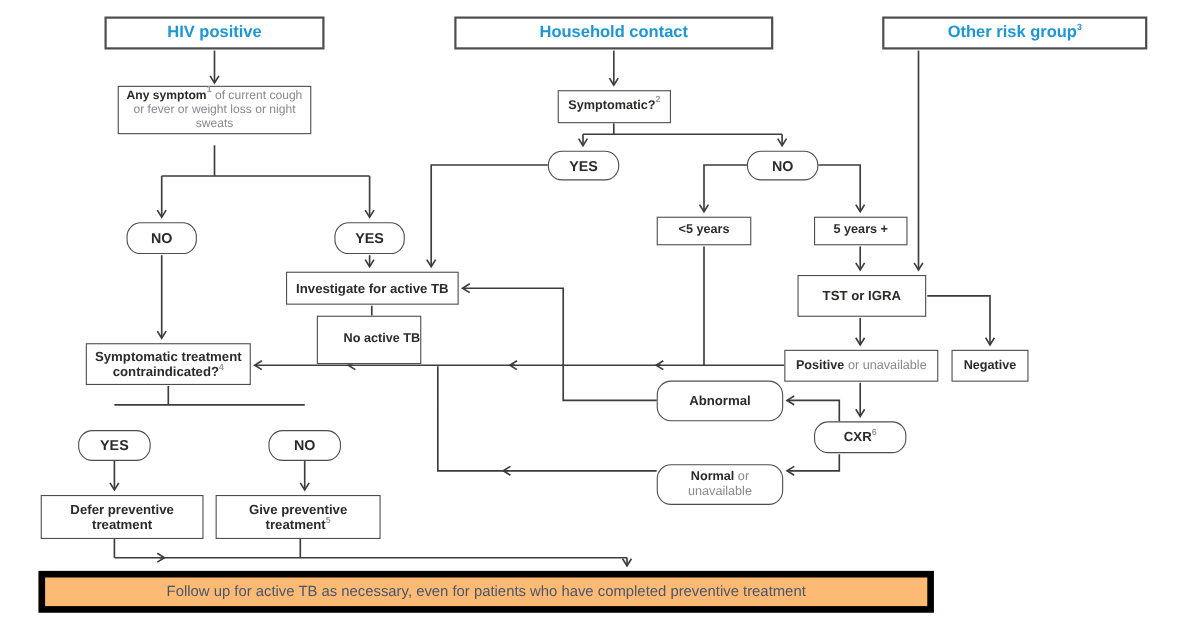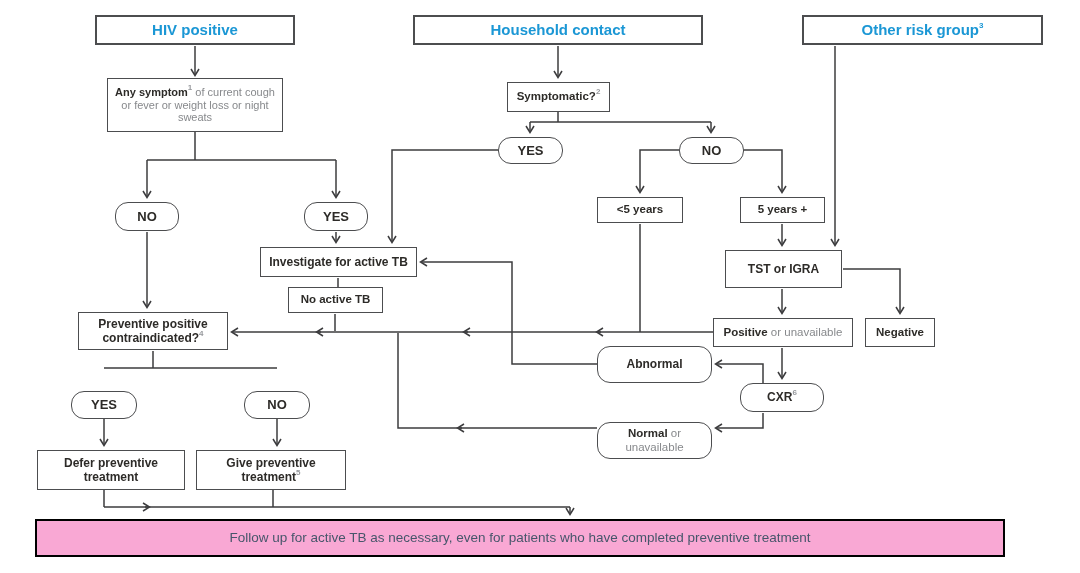--- a/index.html
+++ b/index.html
@@ -19,45 +19,45 @@
   .hdr{font-size:15px; color:#1b97d5; border-width:2px;}
   .hdr sup{color:#1b97d5;}
   .small{font-size:13px;}
   sup{font-size:8px; font-weight:700; color:#97999d; position:relative; top:-1px; vertical-align:super; line-height:0;}
   .gray{color:#87898c; font-weight:400;}
   .wrap{padding:2px 5px;}
   
   #hiv-header{left:95px; top:15px; width:200px; height:30px;}
   #household-header{left:413px; top:15px; width:290px; height:30px;}
   #other-header{left:802px; top:15px; width:241px; height:30px;}
-  #any-symptom{left:107px; top:78px; width:176px; height:54px; font-size:11px;}
+  #any-symptom{left:107px; top:78px; width:176px; height:44px; font-size:11px;}
   #symptomatic{left:507px; top:82px; width:103px; height:30px; font-size:11.5px;}
   #hiv-no{left:115px; top:202px; width:64px; height:29px;}
   #hiv-yes{left:304px; top:202px; width:64px; height:29px;}
   #sym-yes{left:498px; top:137px; width:65px; height:27px;}
   #sym-no{left:679px; top:137px; width:65px; height:27px;}
   #under5{left:597px; top:197px; width:86px; height:26px; font-size:11.5px;}
   #over5{left:740px; top:197px; width:85px; height:26px; font-size:11.5px;}
   #tst{left:725px; top:250px; width:117px; height:38px;}
   #investigate{left:260px; top:247px; width:157px; height:30px;}
-  #no-active-tb{left:288px; top:287px; width:95px; height:26px; font-size:11.5px;}
+  #no-active-tb{left:288px; top:287px; width:95px; height:44px; font-size:11.5px;justify-content:flex-end;}
   #positive{left:713px; top:318px; width:140px; height:29px; font-size:11.5px;}
   #negative{left:865px; top:318px; width:70px; height:29px; font-size:11.5px;}
   #cxr{left:740px; top:383px; width:84px; height:29px;}
   #abnormal{left:597px; top:346px; width:115px; height:37px;}
   #normal{left:597px; top:422px; width:115px; height:37px; font-size:11.5px;}
   #normal .wrap{max-width:82px;}
   #prev-contra{left:78px; top:312px; width:150px; height:38px;}
   #pc-yes{left:71px; top:391px; width:66px; height:28px;}
   #pc-no{left:244px; top:391px; width:66px; height:28px;}
   #defer{left:37px; top:450px; width:148px; height:40px;}
   #give{left:196px; top:450px; width:150px; height:40px;}
   #followup{
-    left:35px; top:519px; width:970px; height:38px;
-    background:#f9a8d4; border:2px solid #000000;
+    left:35px; top:519px; width:814px; height:38px;
+    background:#fdba74; border:6px solid #000000;
     font-weight:400; color:#47566b; font-size:13.5px;
   }
 </style>
 </head>
 <body>
 
 <div class="stage">
 
   <svg class="wires" width="1080" height="573" viewBox="0 0 1080 573">
     <defs>
@@ -178,21 +178,21 @@
 
   <div class="box round" id="abnormal">
     <span>Abnormal</span>
   </div>
 
   <div class="box round" id="normal">
     <div class="wrap"><b>Normal</b><span class="gray"> or unavailable</span></div>
   </div>
 
   <div class="box" id="prev-contra">
-    <div class="wrap"><span>Preventive positive</span><br><span>contraindicated?</span><sup>4</sup></div>
+    <div class="wrap"><span>Symptomatic treatment</span><br><span>contraindicated?</span><sup>4</sup></div>
   </div>
 
   <div class="box round small" id="pc-yes">
     <span>YES</span>
   </div>
 
   <div class="box round small" id="pc-no">
     <span>NO</span>
   </div>
 

